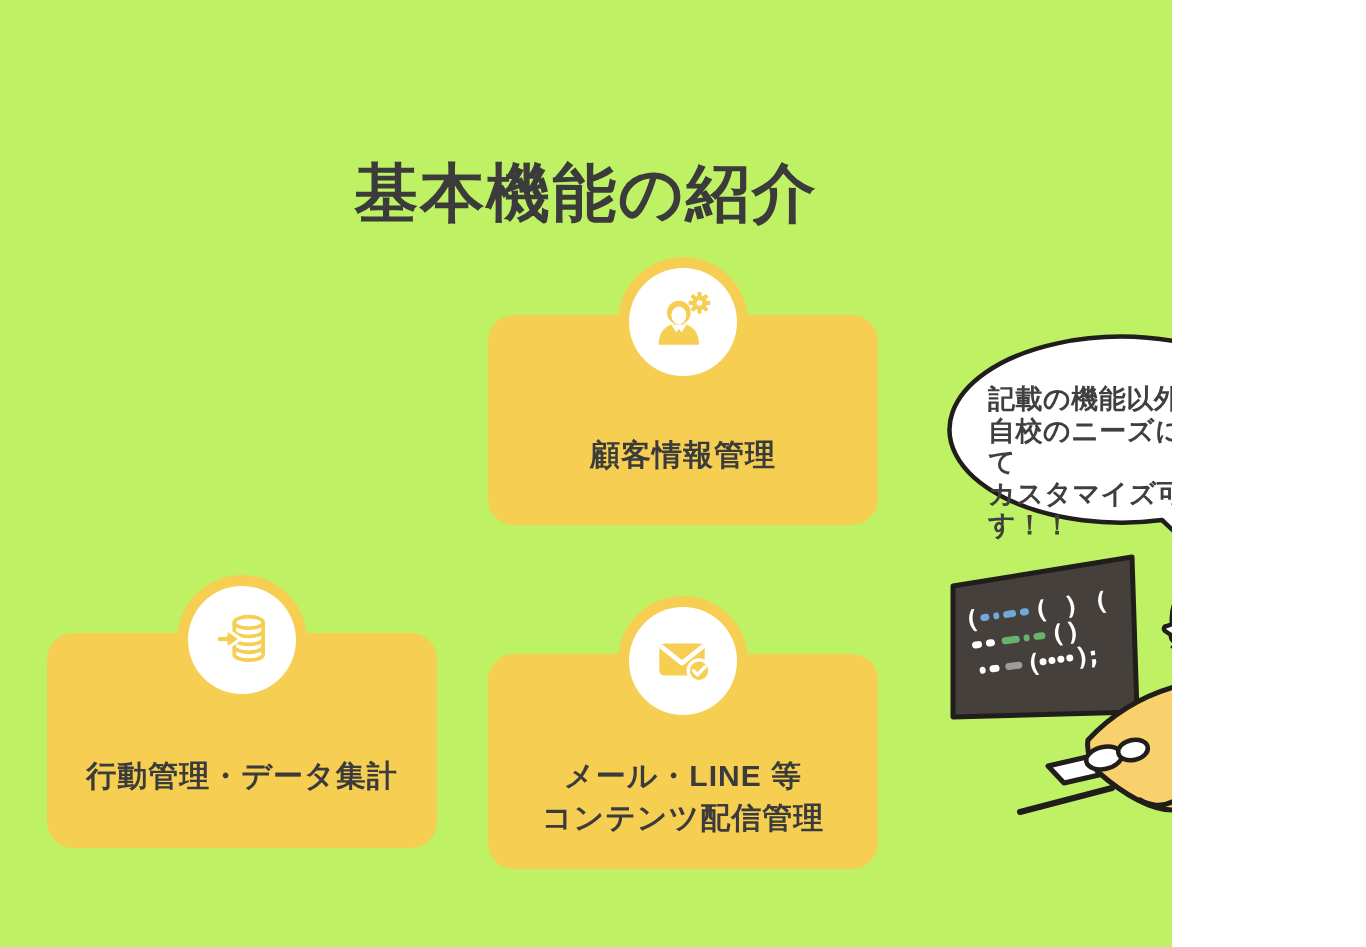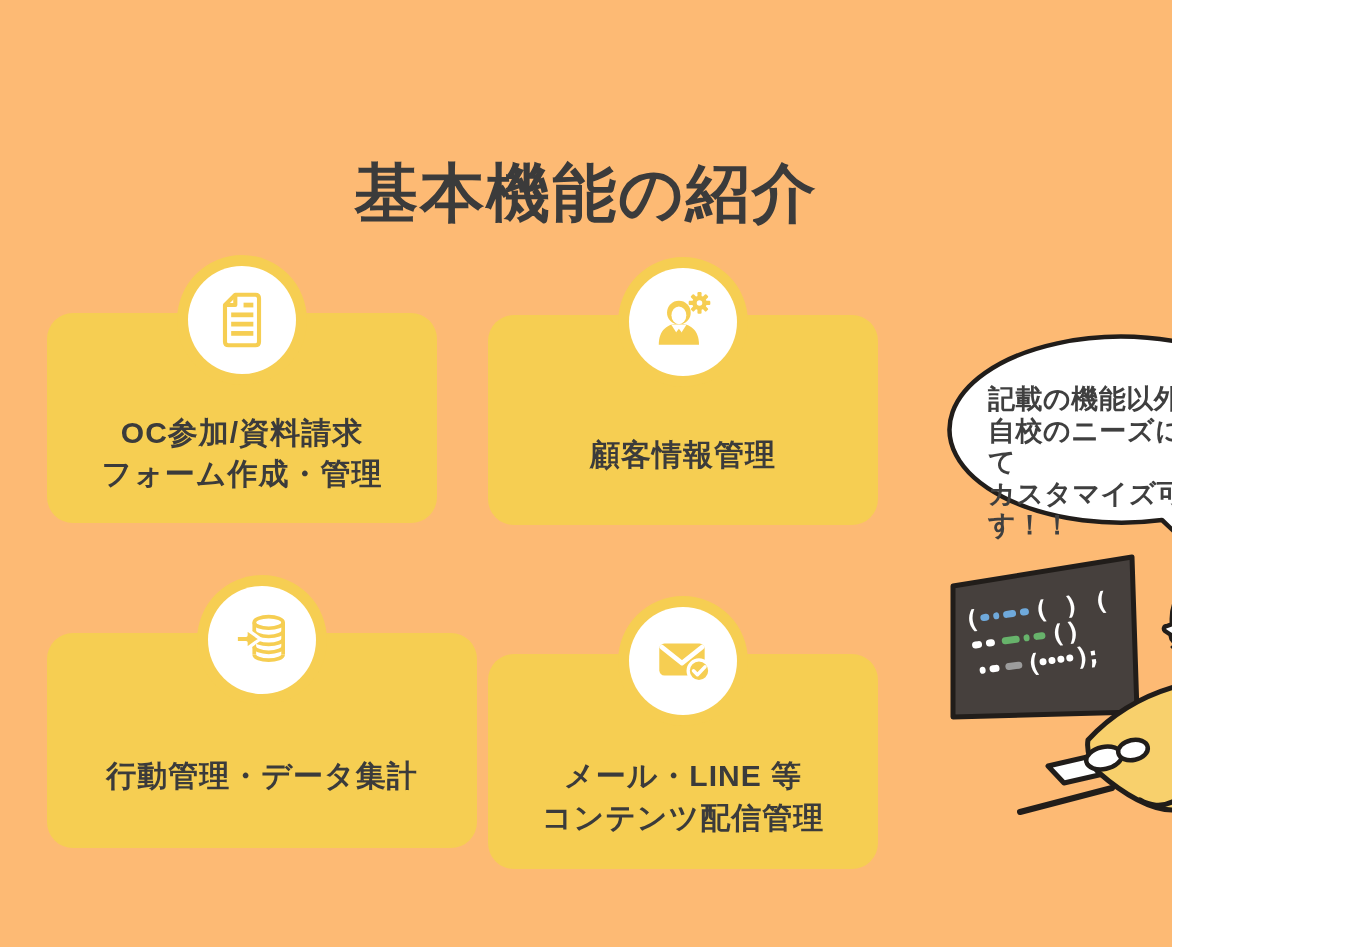--- a/index.html
+++ b/index.html
@@ -1,31 +1,31 @@
 <!DOCTYPE html>
 <html lang="ja" style="--card_yellow: #F6CE52; --text_dark: #3B3B3B; --outline_ink: #211D1A; --screen_dark: #46403D; --hair_gray: #57524F; --sweater_yellow: #F8D06C; --code_blue: #6FA9DB; --code_green: #67B36B; --code_gray: #9C9C9C;"><head>
 <meta charset="utf-8">
 <style>
   html,body{margin:0;padding:0;background:#ffffff;}
   .stage{
-    position:relative;width:1172px;height:947px;background:#fdba74;overflow:hidden;
+    position:relative;width:1172px;height:947px;background:#bef264;overflow:hidden;
     font-family:"Liberation Sans","DejaVu Sans",sans-serif;
   }
   .title{
     position:absolute;left:0;right:0;top:100px;text-align:center;
     font-size:64px;line-height:100px;font-weight:800;letter-spacing:2px;
     color:var(--text_dark,#3B3B3B);
   }
   .card{
     position:absolute;width:390px;background:var(--card_yellow,#F6CE52);
     border-radius:26px;
   }
   .card.c1{left:47px;top:313px;height:210px;}
   .card.c2{left:488px;top:315px;height:210px;}
-  .card.c3{left:47px;top:633px;height:215px;padding-left:40px;}
+  .card.c3{left:47px;top:633px;height:215px;}
   .card.c4{left:488px;top:654px;height:215px;}
   .icon-circle{
     position:absolute;left:50%;top:-58px;transform:translateX(-50%);
     width:130px;height:130px;border-radius:50%;
     background:var(--card_yellow,#F6CE52);
     display:flex;align-items:center;justify-content:center;
   }
   .icon-inner{
     width:108px;height:108px;border-radius:50%;background:#ffffff;
     display:flex;align-items:center;justify-content:center;
@@ -60,40 +60,20 @@
   .code-gray{fill:var(--code_gray,#9C9C9C);}
   .code-text{fill:#ffffff;font-family:"DejaVu Sans Mono","Liberation Mono",monospace;font-weight:bold;font-size:25px;}
 </style>
 </head>
 <body>
 
 <div class="stage">
 
   <h1 class="title">基本機能の紹介</h1>
 
-  <div class="card c1">
-    <div class="icon-circle">
-      <div class="icon-inner">
-        <svg viewBox="0 0 64 64">
-          <g class="y-stroke" stroke-width="4" stroke-linejoin="round">
-            <path d="M25.5,7.5 H45 Q48.5,7.5 48.5,11 V53 Q48.5,56.5 45,56.5 H19 Q15.5,56.5 15.5,53 V17.5 Z"></path>
-            <path d="M25.5,7.5 V17.5 H15.5"></path>
-          </g>
-          <g class="y-stroke" stroke-width="4.6">
-            <line x1="33.5" y1="17.5" x2="43" y2="17.5"></line>
-            <line x1="21.5" y1="27" x2="43" y2="27"></line>
-            <line x1="21.5" y1="36" x2="43" y2="36"></line>
-            <line x1="21.5" y1="45" x2="43" y2="45"></line>
-          </g>
-        </svg>
-      </div>
-    </div>
-    <div class="card-label">OC参加/資料請求
-フォーム作成・管理</div>
-  </div>
 
   <div class="card c2">
     <div class="icon-circle">
       <div class="icon-inner">
         <svg viewBox="0 0 64 64">
           <circle class="y-fill" cx="28" cy="23" r="11.5"></circle>
           <path class="y-fill" d="M8.5,54 C8.5,40 17,33.5 28,33.5 C39,33.5 47.5,40 47.5,54 Z"></path>
           <ellipse cx="28" cy="25.5" rx="7.2" ry="8.6" fill="#ffffff"></ellipse>
           <path d="M20.5,34.5 L28,46 L35.5,34.5 Z" fill="#ffffff"></path>
           <path class="y-fill" d="M28,38.5 l2.8,3.8 L28,51 l-2.8,-8.7 Z"></path>

